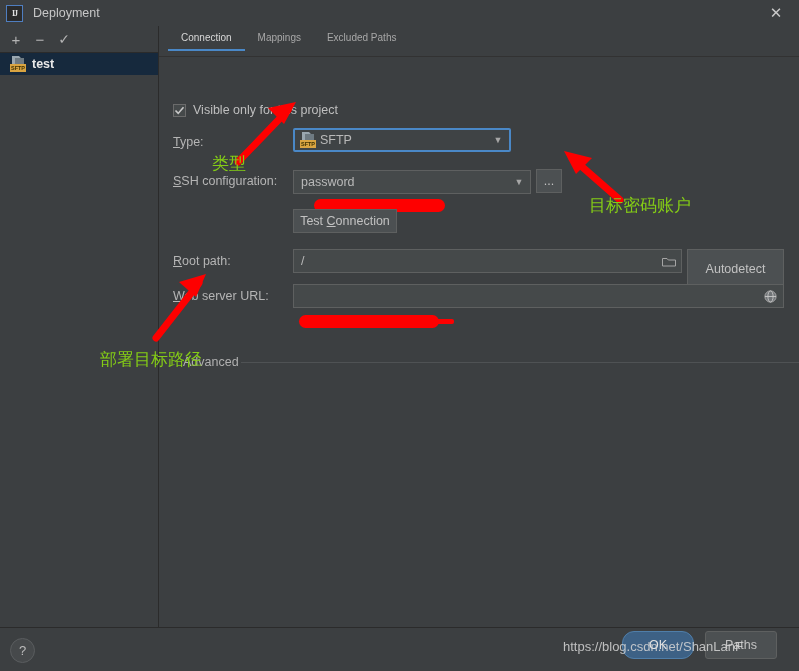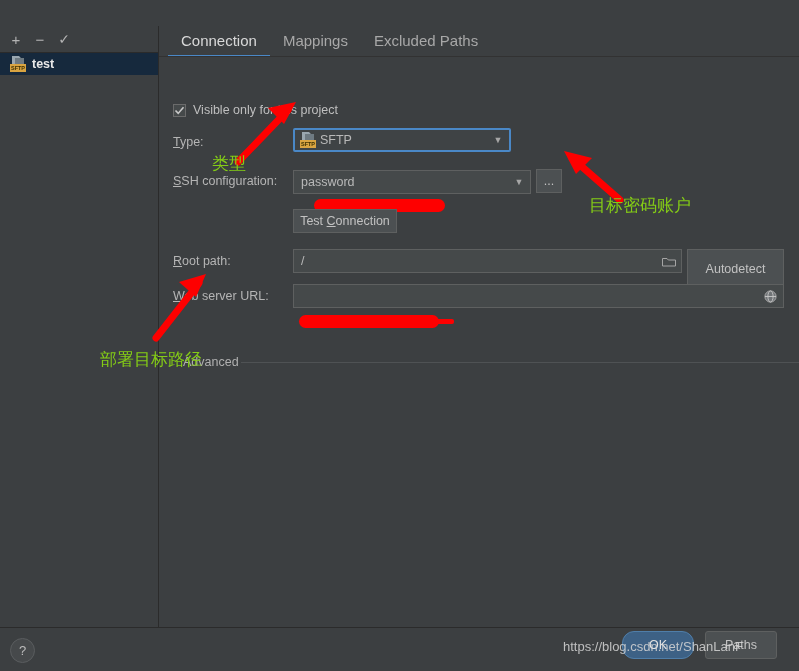--- a/index.html
+++ b/index.html
@@ -146,21 +146,21 @@
   }
   .tabs {
     position: relative;
     height: 31px;
     display: flex;
     align-items: flex-start;
     padding-left: 9px;
   }
   .tab {
     padding: 6px 13px 7px 13px;
-    font-size: 15px;
+    font-size: 10px;
     color: #a8a8a8;
     cursor: pointer;
     position: relative;
   }
   .tab.active { color: #d8d8d8; }
   .tab.active::after {
     content: "";
     position: absolute;
     left: 0; right: 0; bottom: -1px;
     height: 2px;
@@ -338,20 +338,27 @@
     left: 0; top: 0;
     width: 799px; height: 671px;
     pointer-events: none;
   }
 </style>
 </head>
 <body>
 
 <div id="app">
 
+  <div class="titlebar">
+    <div class="ij-logo">
+      <span>IJ</span>
+    </div>
+    <div class="title-text">Deployment</div>
+    <div class="close-btn">✕</div>
+  </div>
 
   <div class="sidebar">
     <div class="sidebar-toolbar">
       <div class="tb-btn">
         <span>+</span>
       </div>
       <div class="tb-btn">
         <span>−</span>
       </div>
       <div class="tb-btn check">

